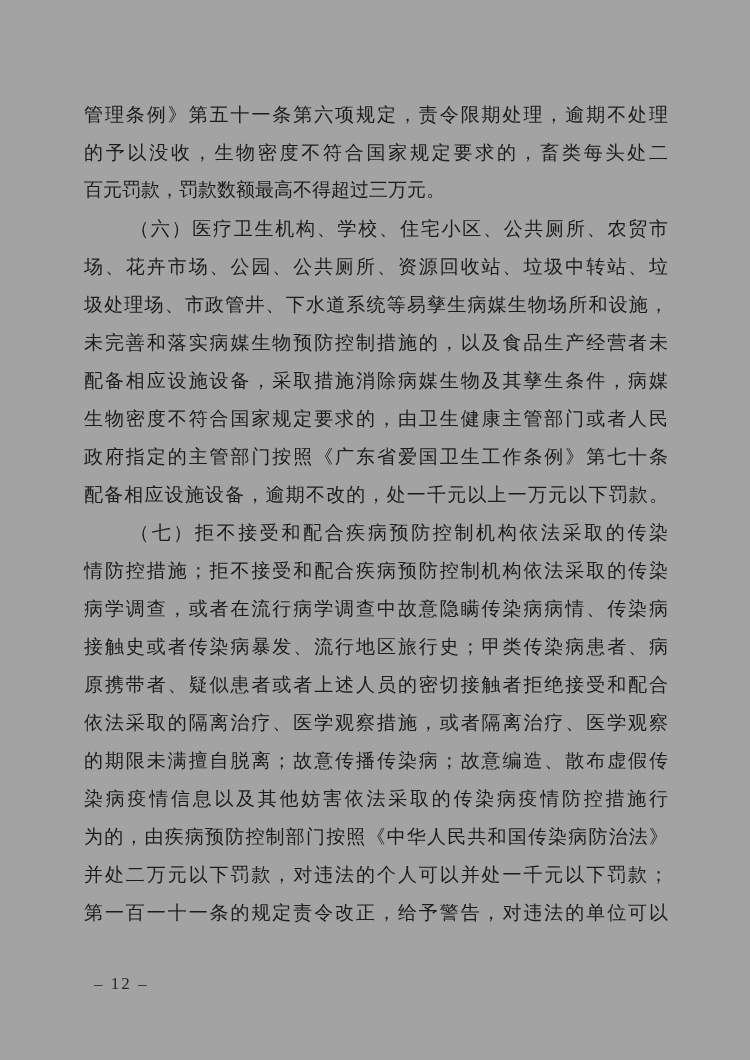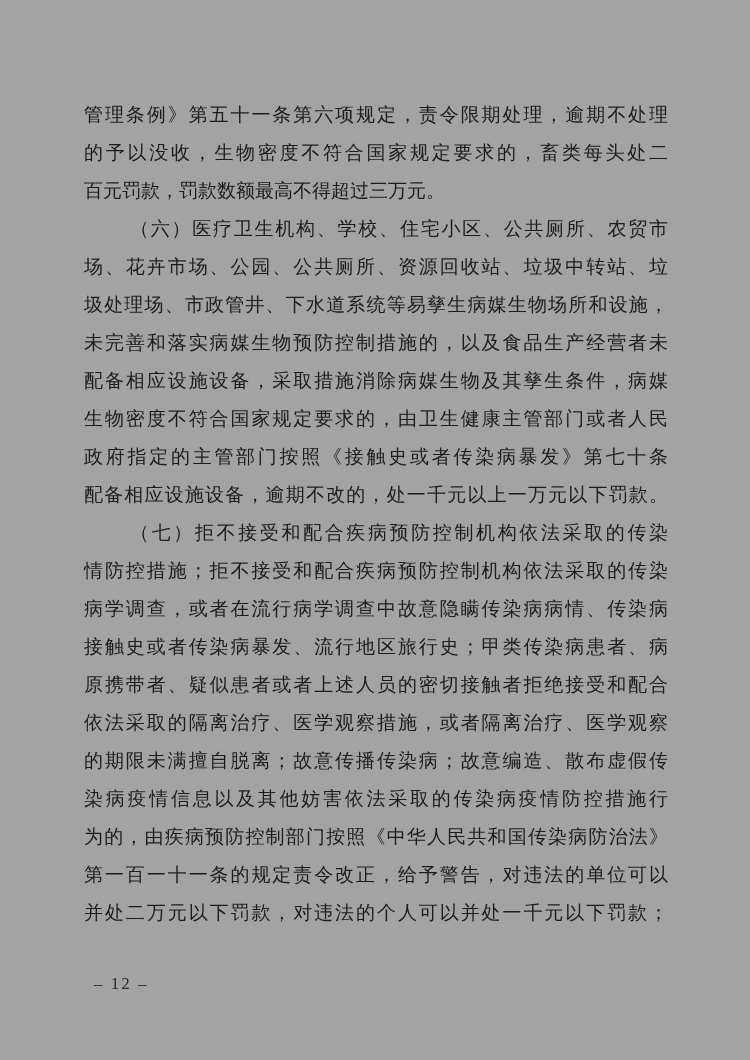--- a/index.html
+++ b/index.html
@@ -32,20 +32,21 @@
     font-size: 19px;
     text-align: justify;
     text-align-last: justify;
     text-justify: inter-character;
     white-space: nowrap;
     overflow: visible;
   }
   .line.para-end {
     text-align: left;
     text-align-last: left;
+    font-family: Liberation Mono, monospace;
   }
   .line.indent {
     padding-left: 46px;
   }
   .footer {
     position: absolute;
     left: 94px;
     top: 974px;
     font-size: 17px;
     letter-spacing: 2px;
@@ -59,28 +60,28 @@
   <div class="text-block">
       <div class="line">管理条例》第五十一条第六项规定，责令限期处理，逾期不处理</div>
       <div class="line">的予以没收，生物密度不符合国家规定要求的，畜类每头处二</div>
       <div class="line para-end">百元罚款，罚款数额最高不得超过三万元。</div>
       <div class="line indent">（六）医疗卫生机构、学校、住宅小区、公共厕所、农贸市</div>
       <div class="line">场、花卉市场、公园、公共厕所、资源回收站、垃圾中转站、垃</div>
       <div class="line">圾处理场、市政管井、下水道系统等易孳生病媒生物场所和设施，</div>
       <div class="line">未完善和落实病媒生物预防控制措施的，以及食品生产经营者未</div>
       <div class="line">配备相应设施设备，采取措施消除病媒生物及其孳生条件，病媒</div>
       <div class="line">生物密度不符合国家规定要求的，由卫生健康主管部门或者人民</div>
-      <div class="line">政府指定的主管部门按照《接触史或者传染病暴发》第七十条</div>
+      <div class="line">政府指定的主管部门按照《广东省爱国卫生工作条例》第七十条</div>
       <div class="line">配备相应设施设备，逾期不改的，处一千元以上一万元以下罚款。</div>
       <div class="line indent">（七）拒不接受和配合疾病预防控制机构依法采取的传染</div>
       <div class="line">情防控措施；拒不接受和配合疾病预防控制机构依法采取的传染</div>
       <div class="line">病学调查，或者在流行病学调查中故意隐瞒传染病病情、传染病</div>
       <div class="line">接触史或者传染病暴发、流行地区旅行史；甲类传染病患者、病</div>
       <div class="line">原携带者、疑似患者或者上述人员的密切接触者拒绝接受和配合</div>
       <div class="line">依法采取的隔离治疗、医学观察措施，或者隔离治疗、医学观察</div>
       <div class="line">的期限未满擅自脱离；故意传播传染病；故意编造、散布虚假传</div>
       <div class="line">染病疫情信息以及其他妨害依法采取的传染病疫情防控措施行</div>
       <div class="line">为的，由疾病预防控制部门按照《中华人民共和国传染病防治法》</div>
+      <div class="line">并处二万元以下罚款，对违法的个人可以并处一千元以下罚款；</div>
       <div class="line">第一百一十一条的规定责令改正，给予警告，对违法的单位可以</div>
-      <div class="line">并处二万元以下罚款，对违法的个人可以并处一千元以下罚款；</div>
     </div>
   <div class="footer">– 12 –</div>
 </div>
 
 </body></html>

